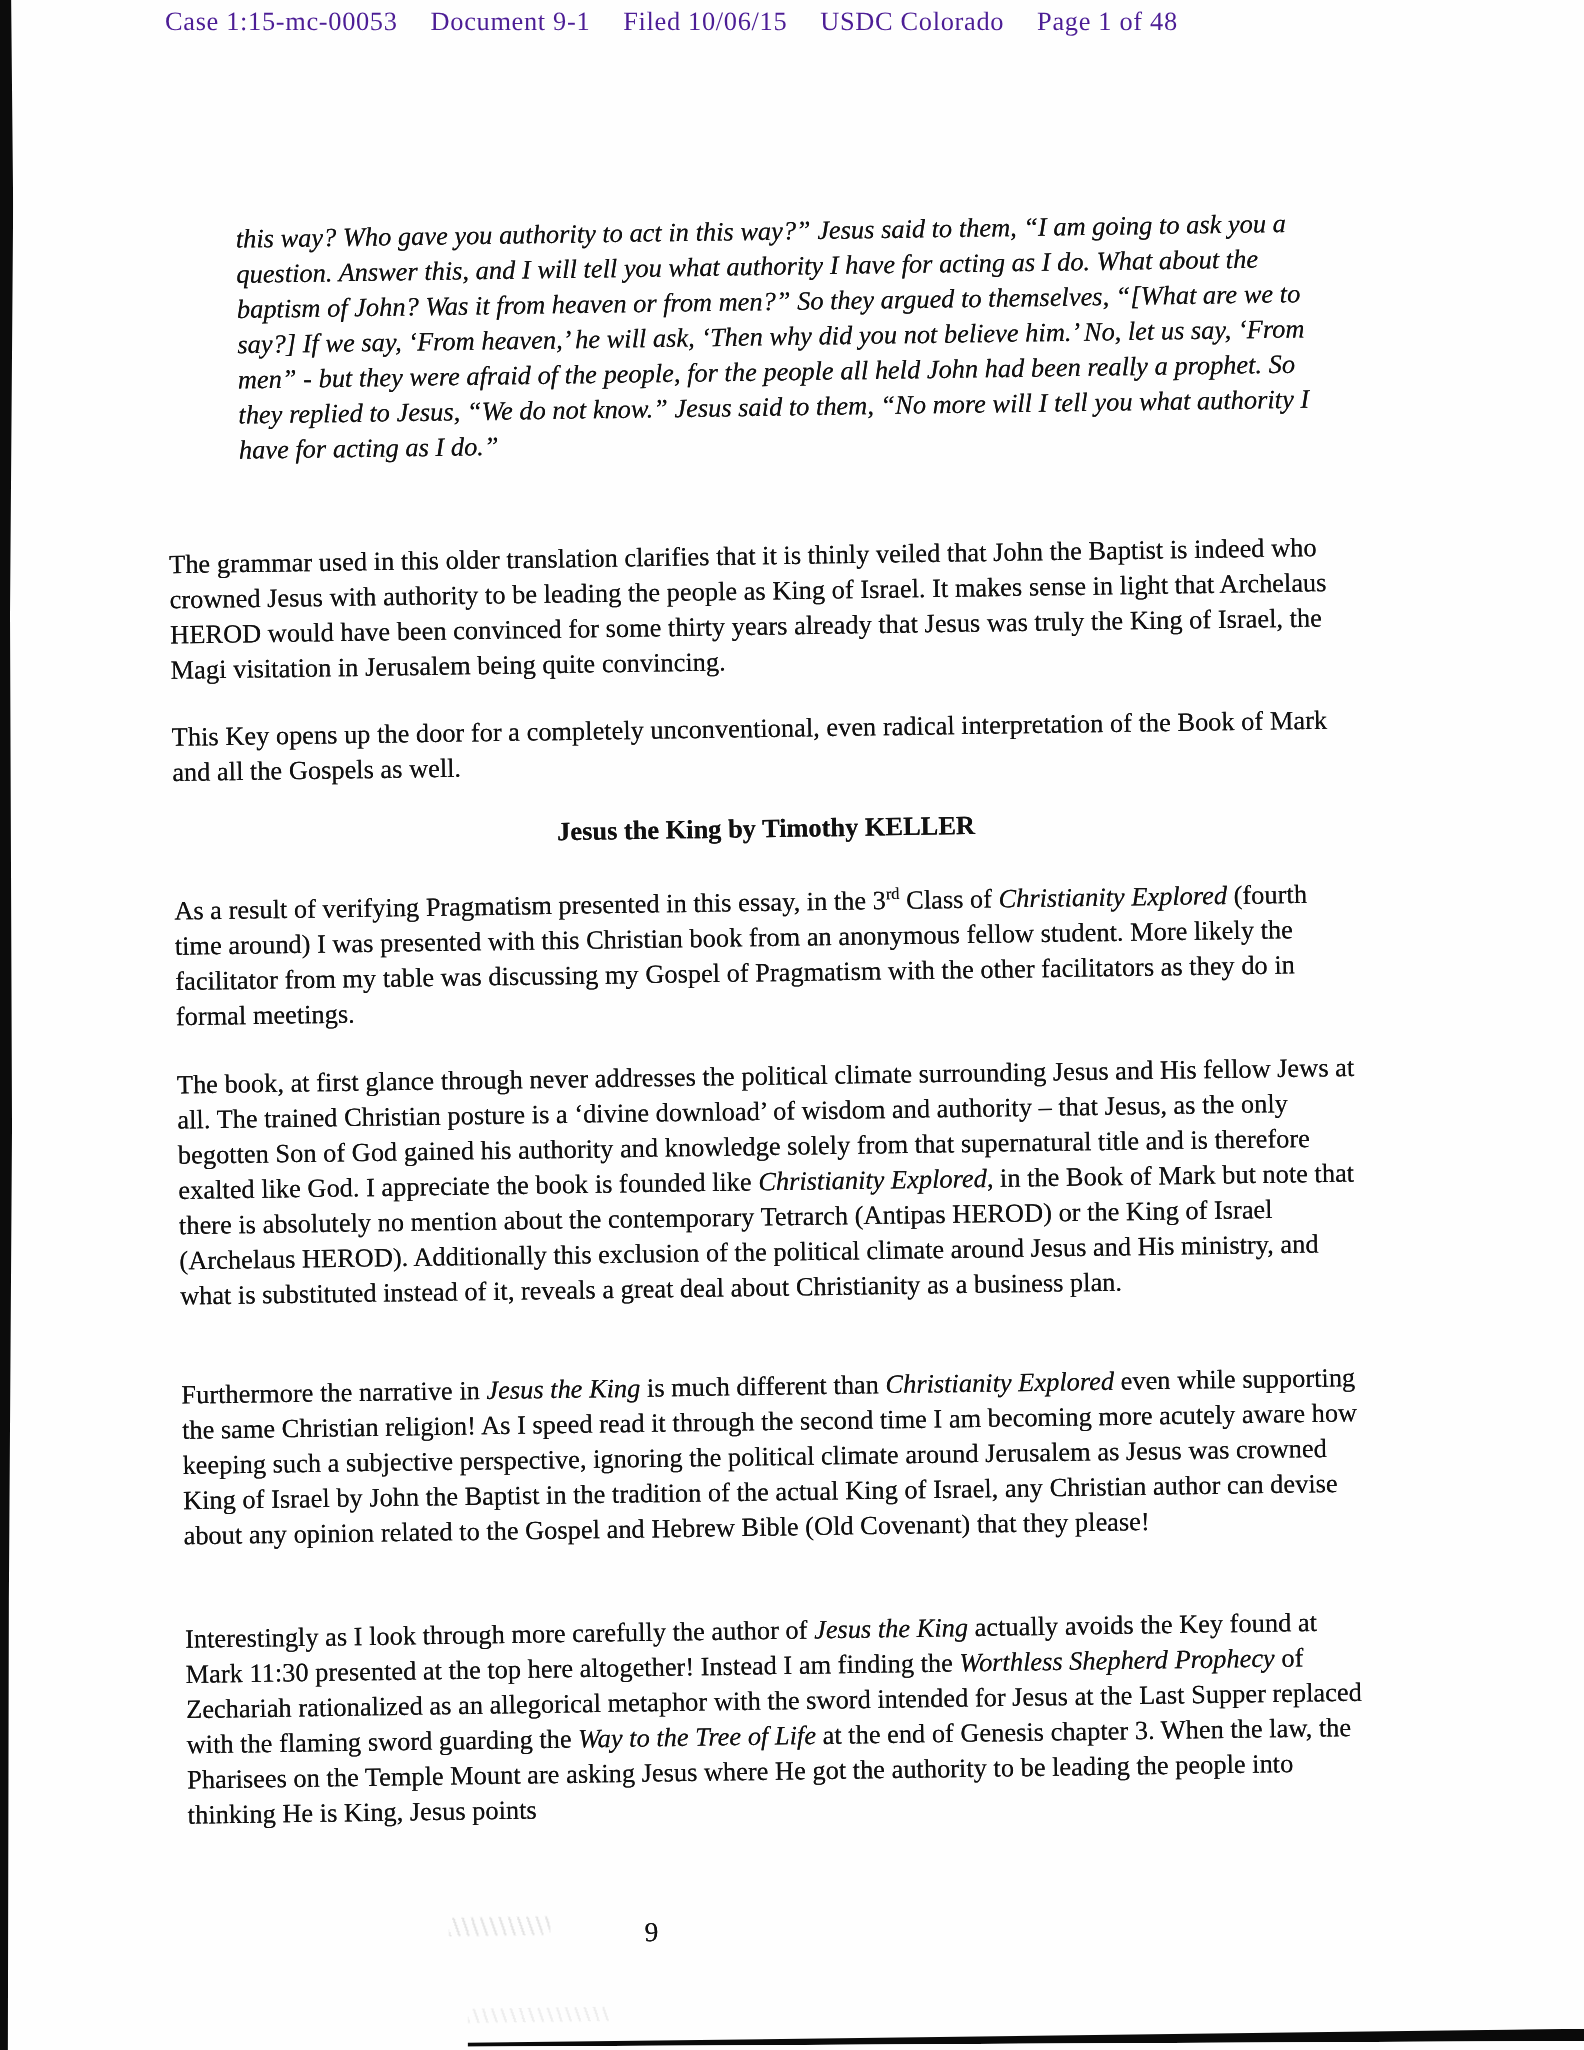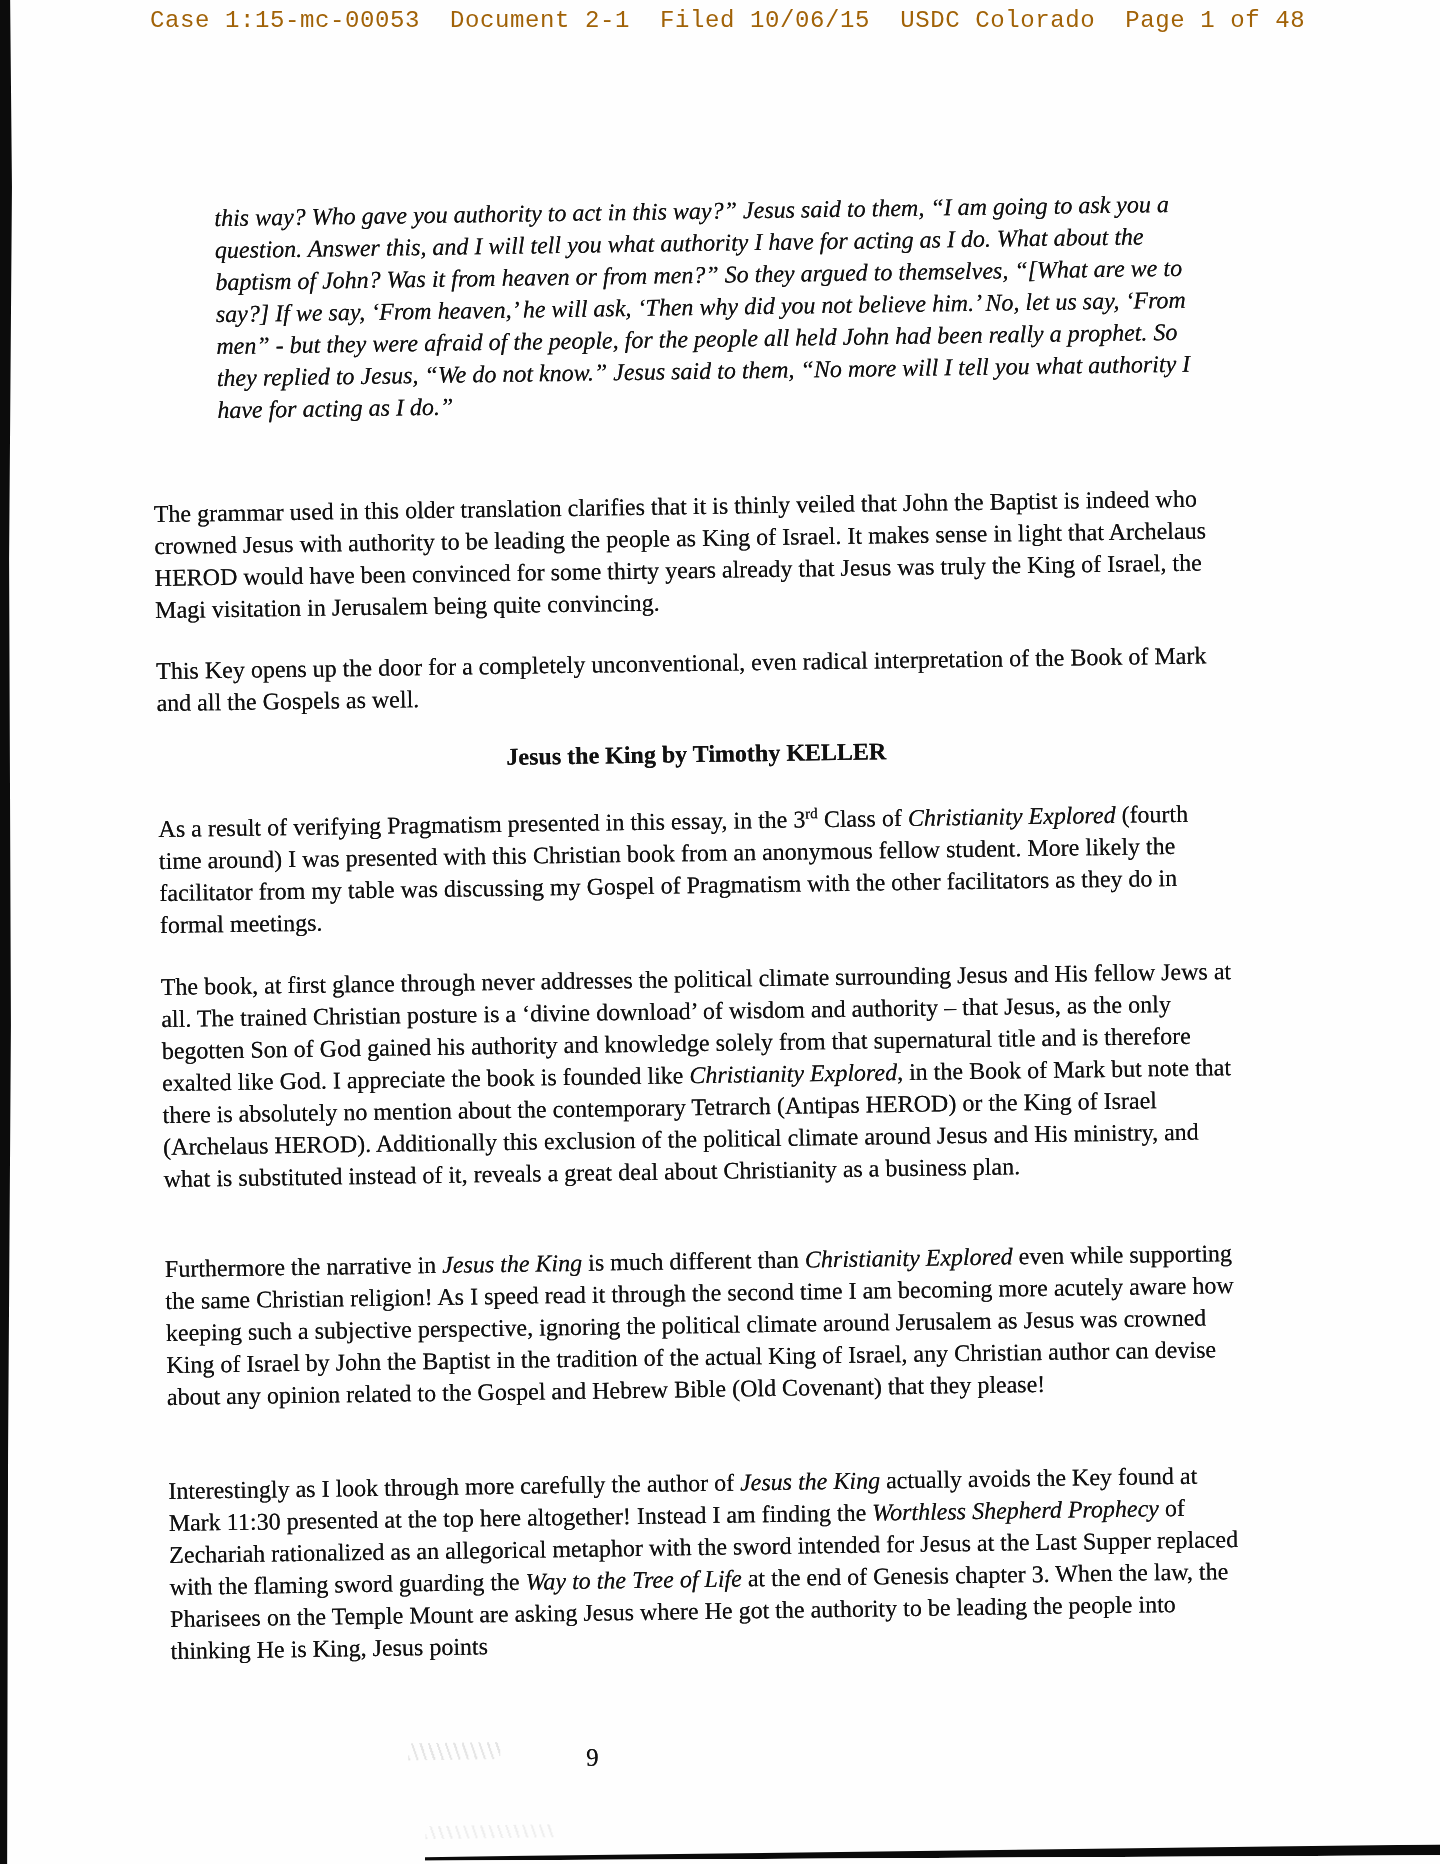--- a/index.html
+++ b/index.html
@@ -12,24 +12,24 @@
     font-family: "Liberation Serif", serif;
     color: #111;
   }
   
   .court-header {
     position: absolute;
     top: 7px;
     left: 150px;
     display: flex;
     gap: 30px;
-    font-family: Liberation Mono, monospace;
+    font-family: Liberation Serif, serif;
     font-size: 24px;
     letter-spacing: 0.6px;
-    color: #a16207;
+    color: #4c1d95;
     white-space: nowrap;
     align-items: center;
   }
   
   .scan-layer {
     position: absolute;
     inset: 0;
     transform: rotate(-0.85deg);
     transform-origin: 160px 932px;
   }
@@ -92,21 +92,21 @@
 </style>
 </head>
 <body>
 
 <div id="page">
 
   <div class="edge-strip"></div>
 
   <div class="court-header">
     <span>Case 1:15-mc-00053</span>
-    <span>Document 2-1</span>
+    <span>Document 9-1</span>
     <span>Filed 10/06/15</span>
     <span>USDC Colorado</span>
     <span>Page 1 of 48</span>
   </div>
 
   <div class="scan-layer">
 
     <div class="block blockquote" style="top:203px">this way? Who gave you authority to act in this way?” Jesus said to them, “I am going to ask you a question. Answer this, and I will tell you what authority I have for acting as I do. What about the baptism of John? Was it from heaven or from men?” So they argued to themselves, “[What are we to say?] If we say, ‘From heaven,’ he will ask, ‘Then why did you not believe him.’ No, let us say, ‘From men” - but they were afraid of the people, for the people all held John had been really a prophet. So they replied to Jesus, “We do not know.” Jesus said to them, “No more will I tell you what authority I have for acting as I do.”</div>
 
     <div class="block" style="top:498px">The grammar used in this older translation clarifies that it is thinly veiled that John the Baptist is indeed who crowned Jesus with authority to be leading the people as King of Israel. It makes sense in light that Archelaus HEROD would have been convinced for some thirty years already that Jesus was truly the King of Israel, the Magi visitation in Jerusalem being quite convincing.</div>

